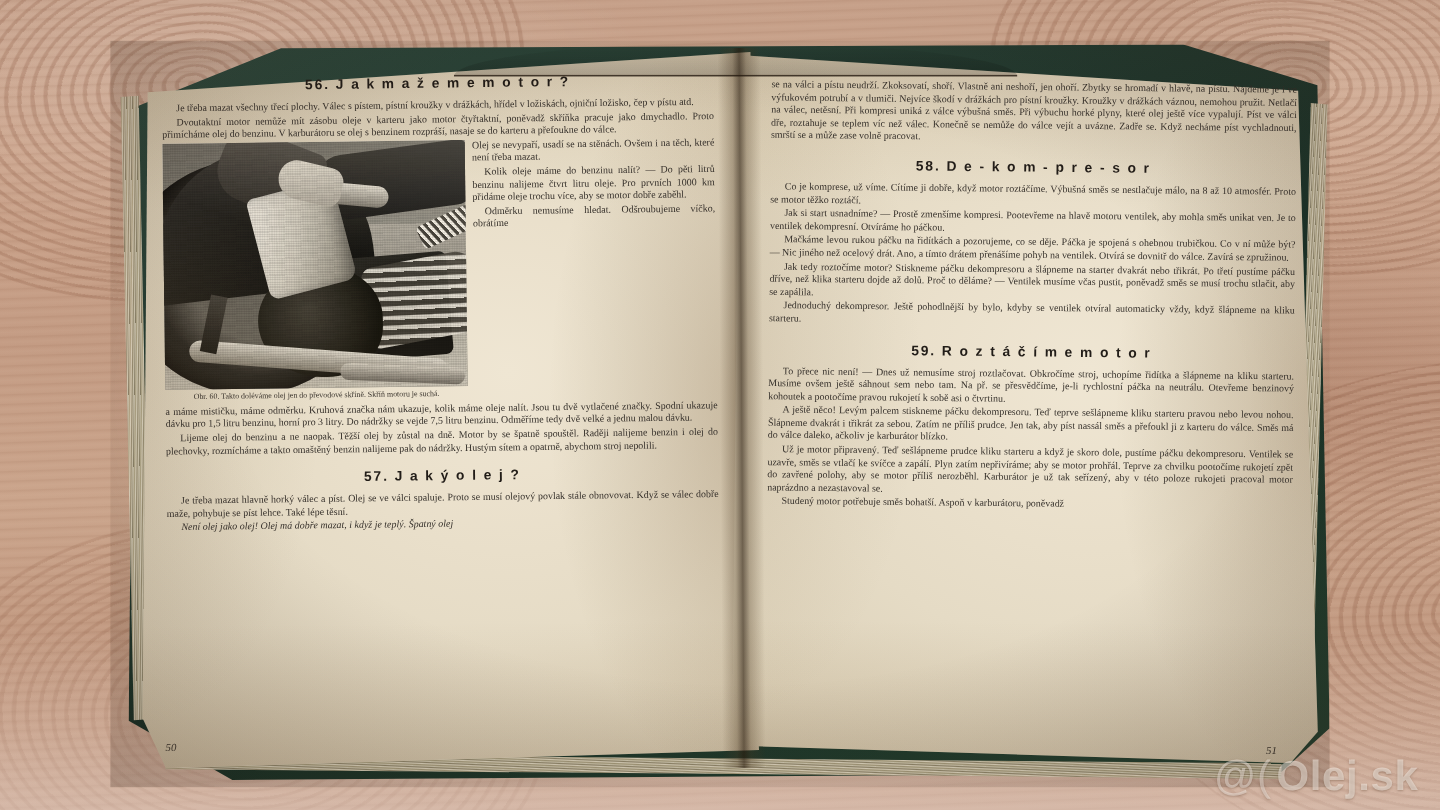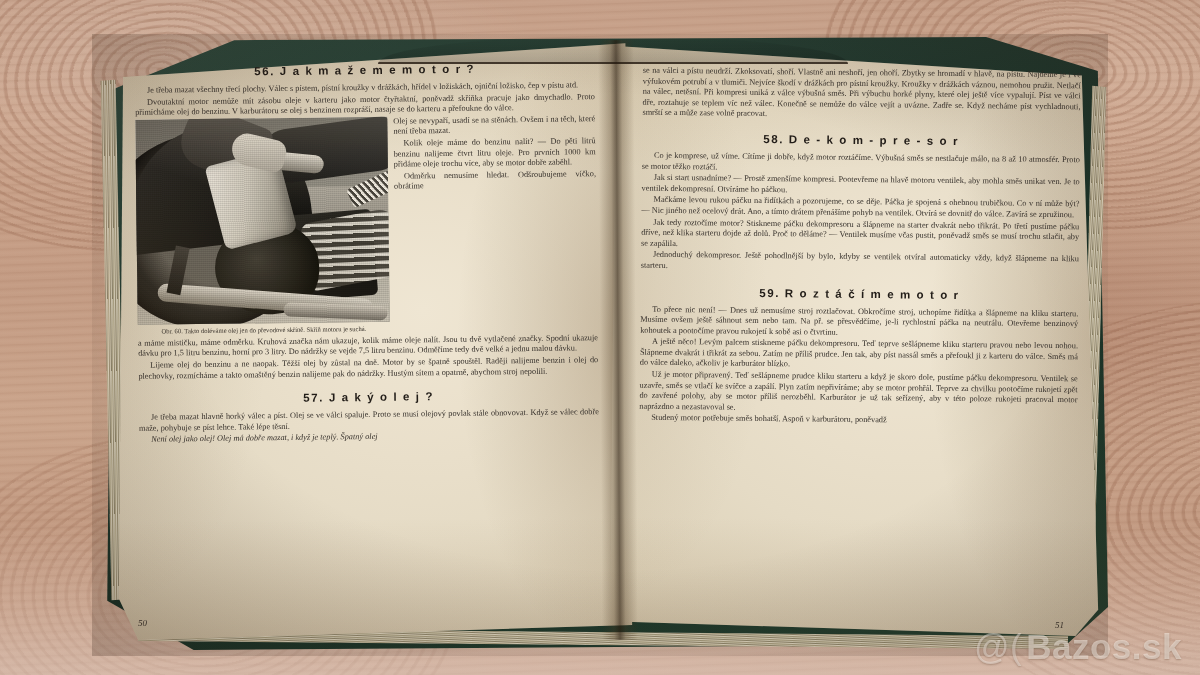--- a/index.html
+++ b/index.html
@@ -323,16 +323,16 @@
 
     <div class="folio" id="folioL">50</div>
     <div class="folio" id="folioR">51</div>
 
     <div class="gutter"></div>
     <div class="spineTop"></div>
     <div class="vig"></div>
   </div>
 
   <div id="watermark">
-    <span class="at">@(</span><span>Bazos.sk</span>
+    <span class="at">@(</span><span>Olej.sk</span>
   </div>
 
 </div>
 
 </body></html>

